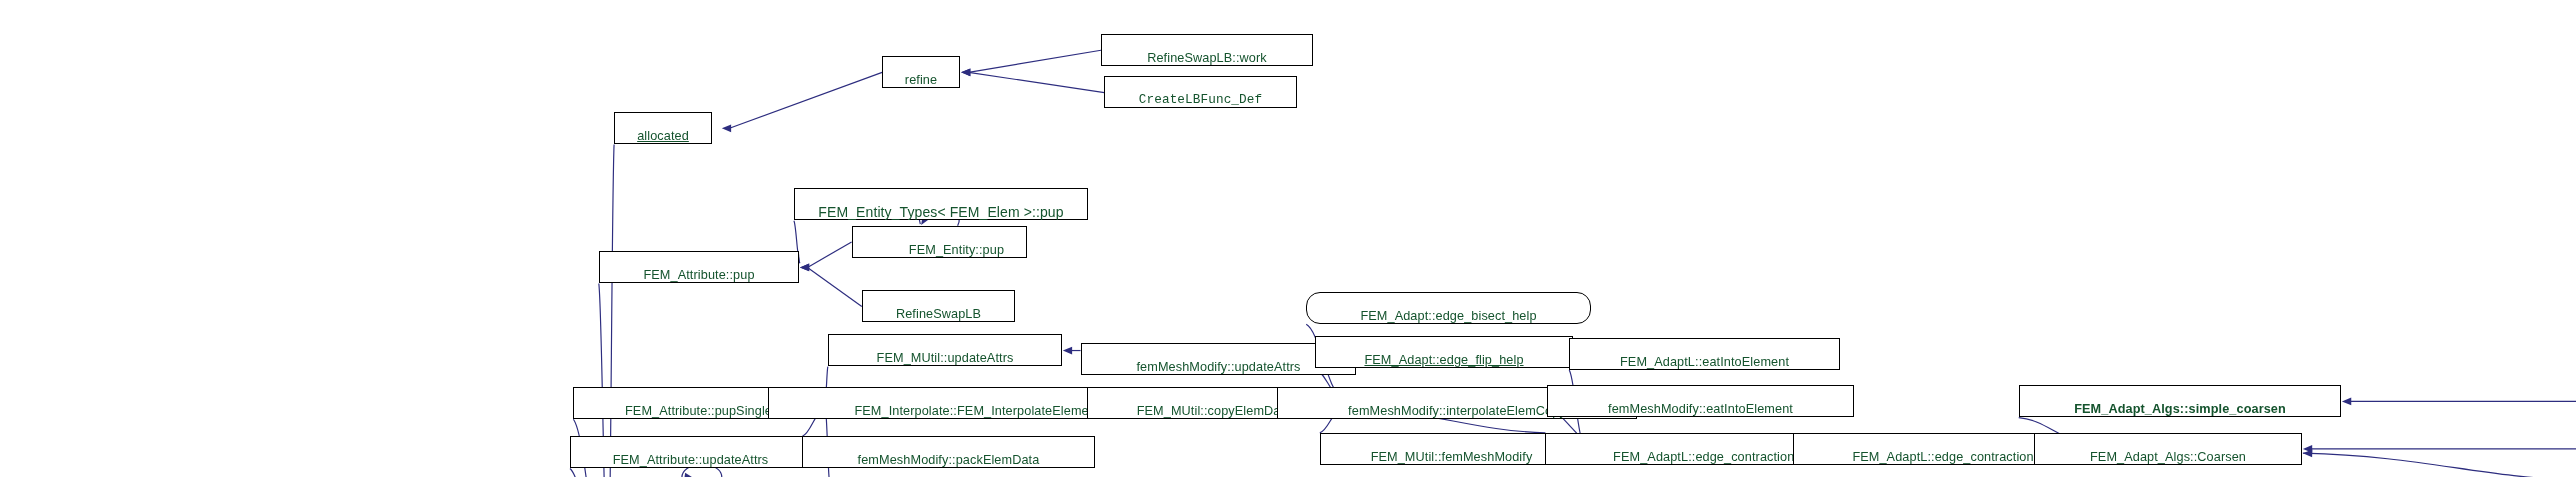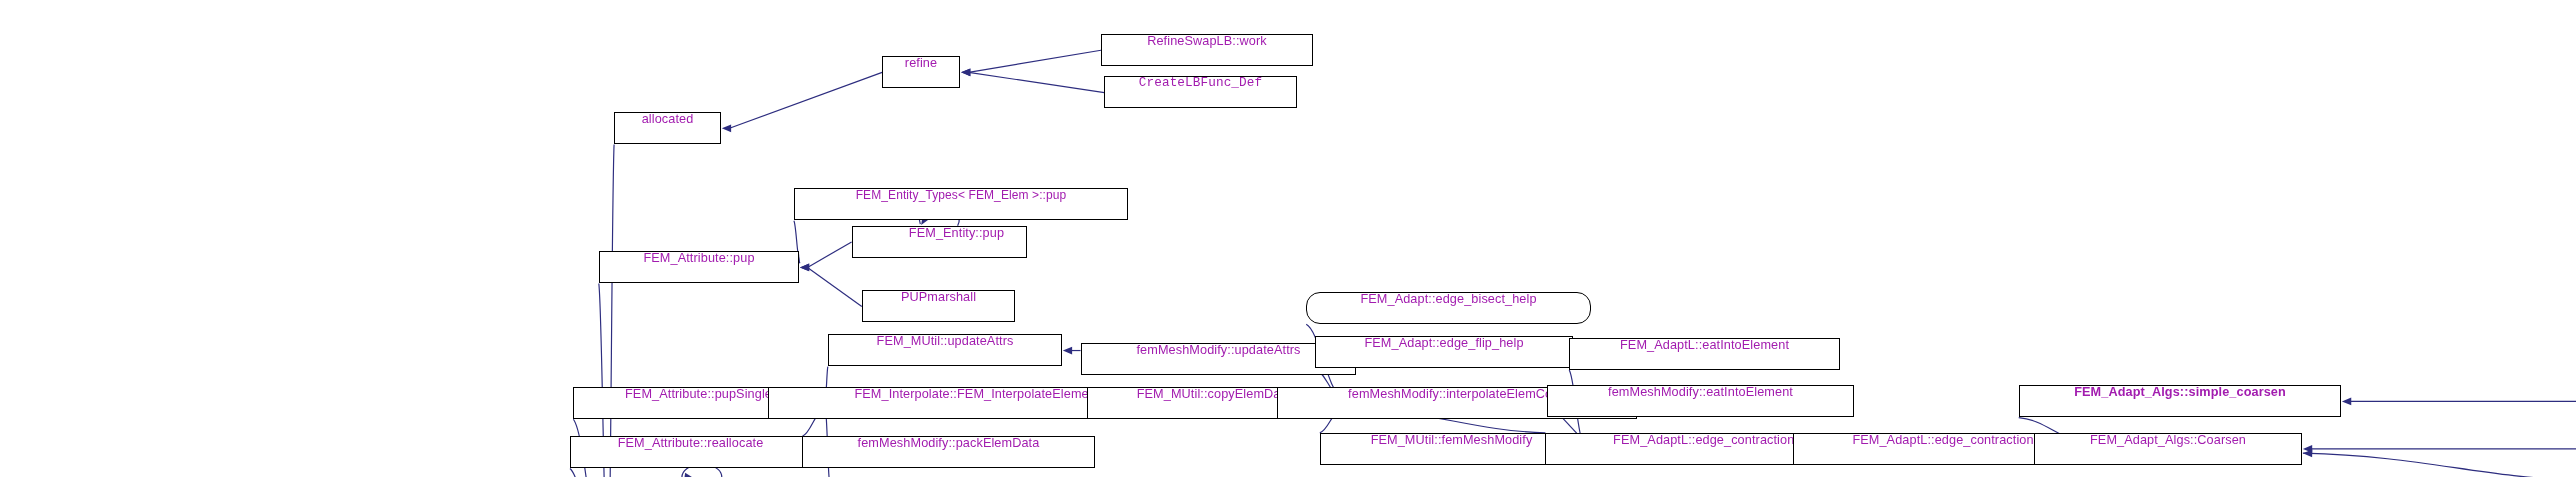--- a/index.html
+++ b/index.html
@@ -11,25 +11,25 @@
     background:#ffffff;
     font-family:"Liberation Sans", sans-serif;
     overflow:hidden;
   }
   #edges{position:absolute;left:0;top:0;width:2576px;height:478px;pointer-events:none;}
   .node{
     position:absolute;
     box-sizing:border-box;
     border:0.8px solid #000000;
     background:#ffffff;
-    color:#a21caf;
+    color:#14532d;
     font-size:11px;
     line-height:1;
     display:flex;
-    align-items:flex-start;
+    align-items:flex-end;
     justify-content:center;
     white-space:nowrap;
     letter-spacing:0.1px;
     height:16px;
     padding:0 5.1px;
   }
 </style>
 </head>
 <body>
 
@@ -145,69 +145,69 @@
       <path d="M 2136 705 L 2058 705" stroke="#2d2d7f" stroke-width="1.4" fill="none"></path>
       <polygon points="2049.0,705.0 2060.0,700.4 2060.0,709.6" fill="#2d2d7f"></polygon>
       <path d="M 2144 742 C 2107.9 738.8, 2091.75 713.84, 2049 710" stroke="#2d2d7f" stroke-width="1.4" fill="none"></path>
       <polygon points="2049.0,710.0 2060.4,706.4 2059.5,715.6" fill="#2d2d7f"></polygon>
       <path d="M 2390 658 C 2402.54 657.6, 2408.15 654.48, 2423 654" stroke="#2d2d7f" stroke-width="1.4" fill="none"></path>
       <polygon points="2423.0,654.0 2412.2,659.0 2411.9,649.8" fill="#2d2d7f"></polygon>
       <path d="M 2390 677 L 2424 705" stroke="#2d2d7f" stroke-width="1.4" fill="none"></path>
       <polygon points="2415.0,705.0 2426.0,700.4 2426.0,709.6" fill="#2d2d7f"></polygon>
     </svg>
   <div id="nodes">
-      <div class="node" style="left: 614px; top: 112px; width: 107px; height: 32px; font-size: 12.7px;">
+      <div class="node" style="left: 614px; top: 112px; width: 98px; height: 32px; font-size: 12.7px; text-decoration: underline;">
         <span>allocated</span>
       </div>
       <div class="node" style="left: 882px; top: 56px; width: 78px; height: 32px; font-size: 12.7px;">
         <span>refine</span>
       </div>
       <div class="node" style="left: 1101px; top: 34px; width: 212px; height: 32px; font-size: 12.7px;">
         <span>RefineSwapLB::work</span>
       </div>
       <div class="node" style="left: 1104px; top: 76px; width: 193px; height: 32px; font-size: 12.7px; font-family: Liberation Mono, monospace;">
         <span>CreateLBFunc_Def</span>
       </div>
       <div class="node" style="left: 599px; top: 251px; width: 200px; height: 32px; font-size: 12.7px;">
         <span>FEM_Attribute::pup</span>
       </div>
-      <div class="node" style="left: 794px; top: 188px; width: 334px; height: 32px; font-size: 12px;">
+      <div class="node" style="left: 794px; top: 188px; width: 294px; height: 32px; font-size: 14px;">
         <span>FEM_Entity_Types&lt; FEM_Elem &gt;::pup</span>
       </div>
       <div class="node" style="left: 852px; top: 226px; width: 175px; height: 32px; font-size: 12.7px; padding-left: 39px;">
         <span>FEM_Entity::pup</span>
       </div>
       <div class="node" style="left: 862px; top: 290px; width: 153px; height: 32px; font-size: 12.7px;">
-        <span>PUPmarshall</span>
+        <span>RefineSwapLB</span>
       </div>
       <div class="node" style="left: 573px; top: 387px; width: 251px; height: 32px; font-size: 12.7px;">
         <span>FEM_Attribute::pupSingle</span>
       </div>
       <div class="node" style="left: 570px; top: 436px; width: 241px; height: 32px; font-size: 12.7px;">
-        <span>FEM_Attribute::reallocate</span>
+        <span>FEM_Attribute::updateAttrs</span>
       </div>
       <div class="node" style="left: 828px; top: 334px; width: 234px; height: 32px; font-size: 12.7px;">
         <span>FEM_MUtil::updateAttrs</span>
       </div>
       <div class="node" style="left: 1081px; top: 343px; width: 275px; height: 32px; font-size: 12.7px;">
         <span>femMeshModify::updateAttrs</span>
       </div>
       <div class="node" style="left: 768px; top: 387px; width: 448px; height: 32px; font-size: 12.7px;">
         <span>FEM_Interpolate::FEM_InterpolateElementCopy</span>
       </div>
       <div class="node" style="left: 802px; top: 436px; width: 293px; height: 32px; font-size: 12.7px;">
         <span>femMeshModify::packElemData</span>
       </div>
       <div class="node" style="left: 1087px; top: 387px; width: 254px; height: 32px; font-size: 12.7px;">
         <span>FEM_MUtil::copyElemData</span>
       </div>
       <div class="node" style="left: 1306px; top: 292px; width: 285px; height: 32px; font-size: 12.7px; border-radius: 14px;">
         <span>FEM_Adapt::edge_bisect_help</span>
       </div>
-      <div class="node" style="left: 1315px; top: 336px; width: 258px; height: 32px; font-size: 12.7px;">
+      <div class="node" style="left: 1315px; top: 336px; width: 258px; height: 32px; font-size: 12.7px; text-decoration: underline;">
         <span>FEM_Adapt::edge_flip_help</span>
       </div>
       <div class="node" style="left: 1277px; top: 387px; width: 360px; height: 32px; font-size: 12.7px;">
         <span>femMeshModify::interpolateElemCopy</span>
       </div>
       <div class="node" style="left: 1320px; top: 433px; width: 263px; height: 32px; font-size: 12.7px;">
         <span>FEM_MUtil::femMeshModify</span>
       </div>
       <div class="node" style="left: 1569px; top: 338px; width: 271px; height: 32px; font-size: 12.7px;">
         <span>FEM_AdaptL::eatIntoElement</span>

